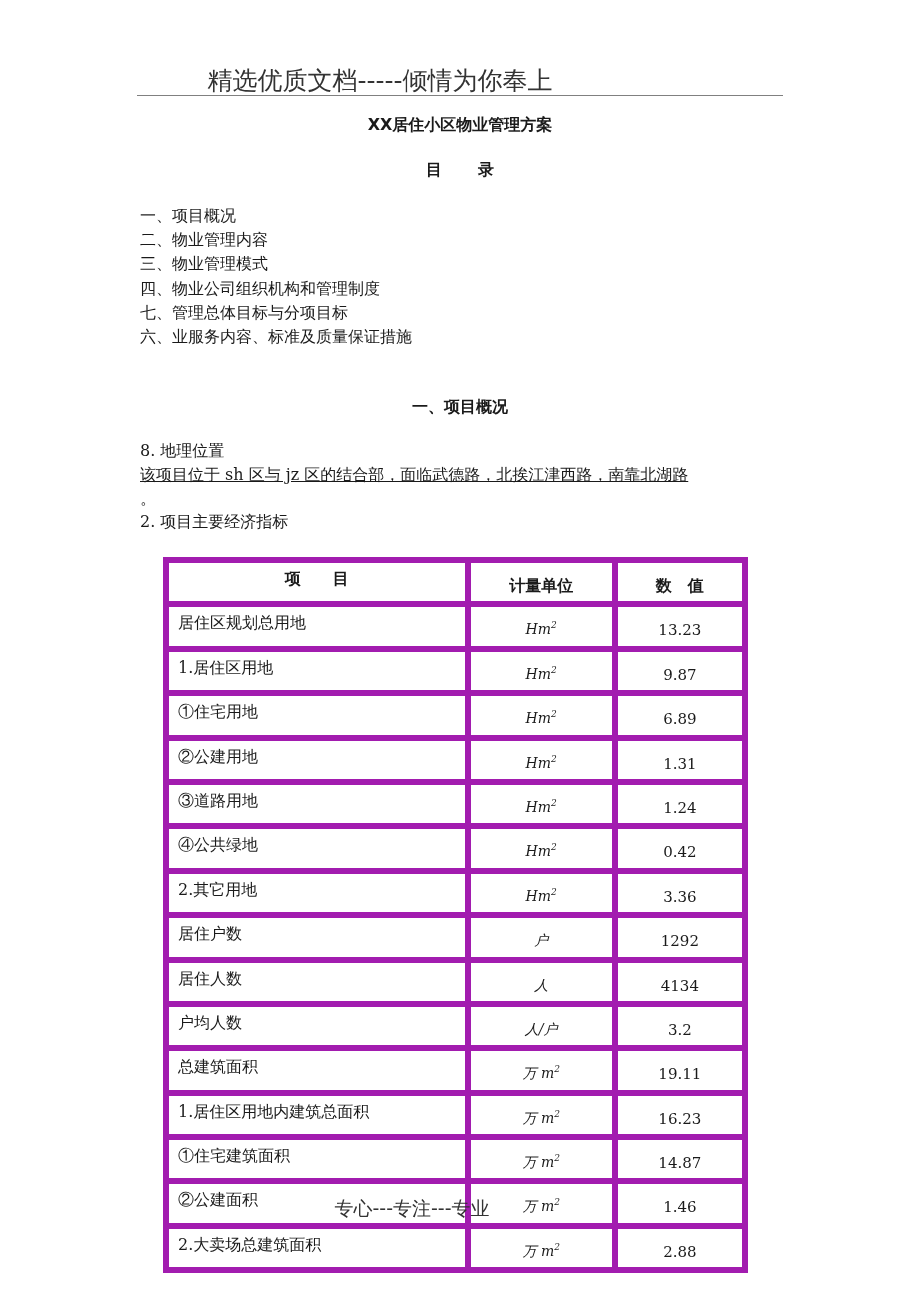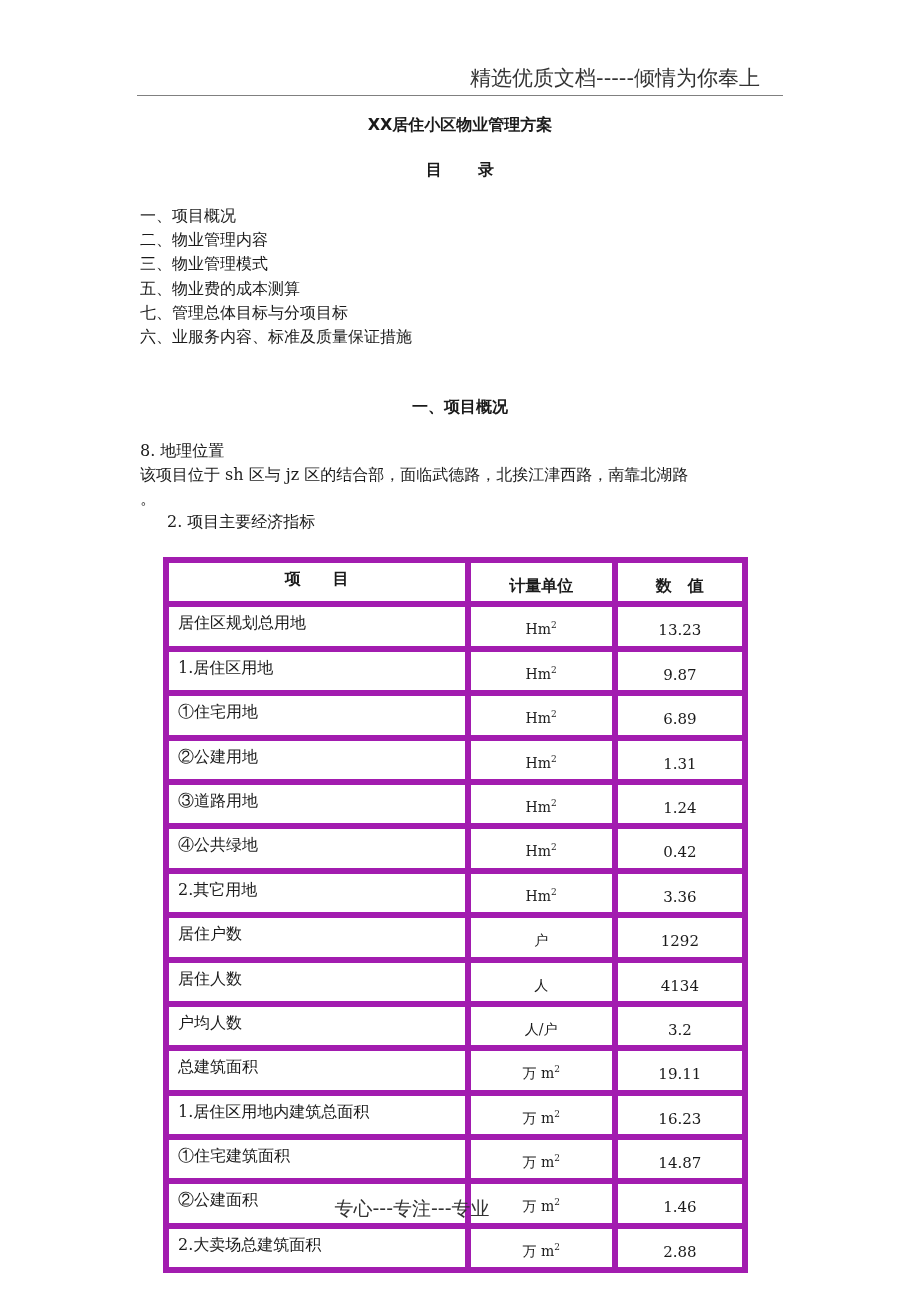--- a/index.html
+++ b/index.html
@@ -3,22 +3,22 @@
 <meta charset="utf-8">
 <style>
   html, body { margin: 0; padding: 0; background: #ffffff; }
   body {
     width: 920px; height: 1302px; position: relative; overflow: hidden;
     font-family: "DejaVu Serif", "Liberation Serif", serif;
     color: #1a1a1a;
   }
   .header-text {
     position: absolute; top: 64px; left: 0; width: 760px;
-    text-align: right; font-family: "DejaVu Sans", "Liberation Sans", sans-serif;
-    font-size: 21px; color: #333; letter-spacing: 0px;
+    text-align: center; font-family: "DejaVu Sans", "Liberation Sans", sans-serif;
+    font-size: 25px; color: #333; letter-spacing: 0px;
   }
   .header-rule {
     position: absolute; top: 95px; left: 137px; width: 646px; height: 0;
     border-top: 1px solid #808080;
   }
   .doc-title {
     position: absolute; top: 115px; left: 0; width: 920px; text-align: center;
     font-family: "DejaVu Sans", "Liberation Sans", sans-serif;
     font-weight: bold; font-size: 16px;
   }
@@ -32,43 +32,43 @@
     position: absolute; top: 204px; left: 140px; margin: 0; padding: 0; list-style: none;
     font-size: 16px; line-height: 24.2px;
   }
   .section-title {
     position: absolute; top: 397px; left: 0; width: 920px; text-align: center;
     font-family: "DejaVu Sans", "Liberation Sans", sans-serif;
     font-weight: bold; font-size: 16px;
   }
   .para { position: absolute; left: 140px; font-size: 16px; white-space: nowrap; }
   .p1 { top: 441px; }
-  .p2 { top: 465px; }
+  .p2 { top: 465px; text-decoration: underline; }
   .p3 { top: 489px; }
-  .p4 { top: 512px; margin-left: 27px; }
+  .p4 { top: 512px; }
 
   table.data {
     position: absolute; top: 557px; left: 163px; width: 585px;
     border-collapse: collapse; font-size: 16px;
   }
   table.data td, table.data th {
     border: 6px solid #a21caf; height: 38.4px; padding: 0; vertical-align: top;
   }
   table.data th {
     font-family: "DejaVu Sans", "Liberation Sans", sans-serif; font-weight: bold;
   }
   .c1 { width: 307px; }
   .c2 { width: 146px; }
   .c3 { width: 128px; }
   th .cell-in { padding-top: 10px; text-align: center; }
   th.c1 .cell-in { padding-top: 6px; }
   th.c2 .cell-in, th.c3 .cell-in { padding-top: 13px; }
   td.c1 .cell-in { padding: 6px 0 0 9px; text-align: left; }
   td.c2 .cell-in, td.c3 .cell-in { padding-top: 14px; text-align: center; font-size: 15px; }
-  td.c2 .cell-in { font-size: 14px; }
+  td.c2 .cell-in { font-size: 14px; font-style: italic; }
   sup { font-size: 9px; vertical-align: 6px; line-height: 0; }
 
   .footer-text {
     position: absolute; top: 1196px; left: 0; width: 824px; text-align: center;
     font-family: "DejaVu Sans", "Liberation Sans", sans-serif;
     font-size: 19px; color: #333;
   }
 </style>
 </head>
 <body>
@@ -79,21 +79,21 @@
 <div class="doc-title">XX居住小区物业管理方案</div>
 
 <div class="toc-title">
   <span>目</span><span>录</span>
 </div>
 
 <ul class="toc-list">
   <li>一、项目概况</li>
   <li>二、物业管理内容</li>
   <li>三、物业管理模式</li>
-  <li>五、物业费的成本测算</li>
+  <li>四、物业公司组织机构和管理制度</li>
   <li>七、管理总体目标与分项目标</li>
   <li>六、业服务内容、标准及质量保证措施</li>
 </ul>
 
 <div class="section-title">一、项目概况</div>
 
 <div class="para p1">8.  地理位置</div>
 <div class="para p2">该项目位于 sh 区与 jz 区的结合部，面临武德路，北挨江津西路，南靠北湖路</div>
 <div class="para p3">。</div>
 <div class="para p4">2.  项目主要经济指标</div>

